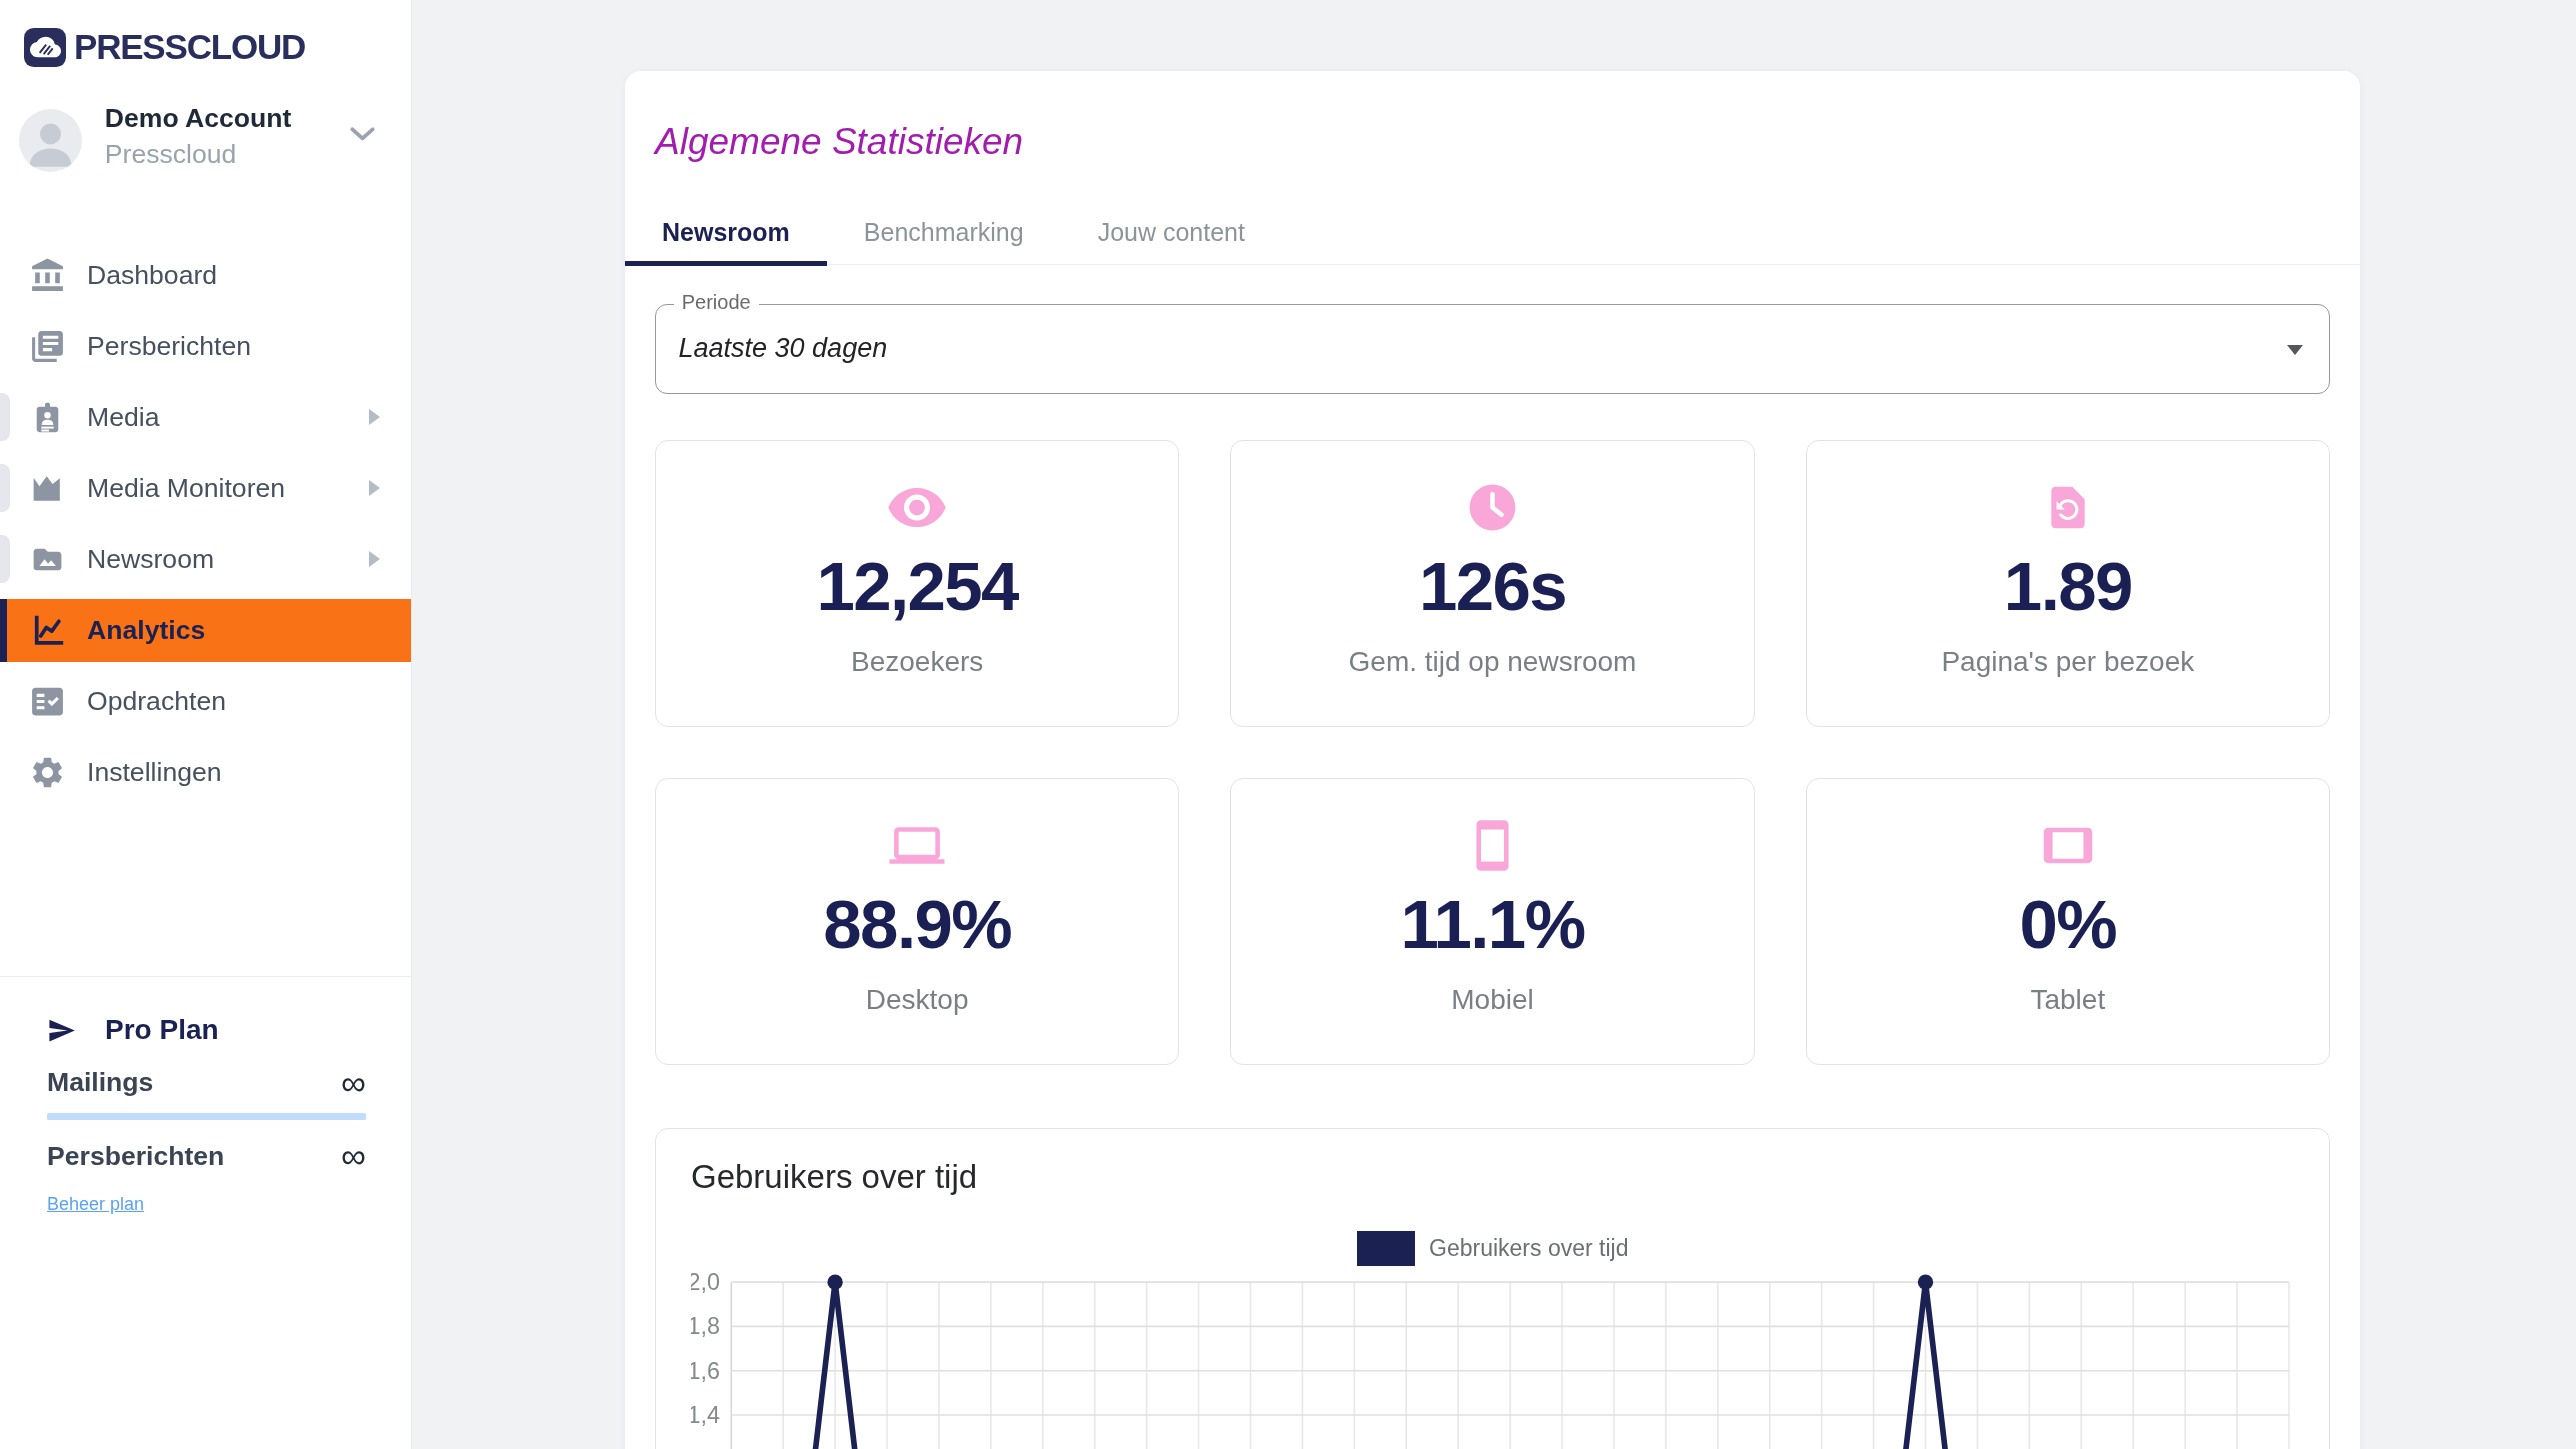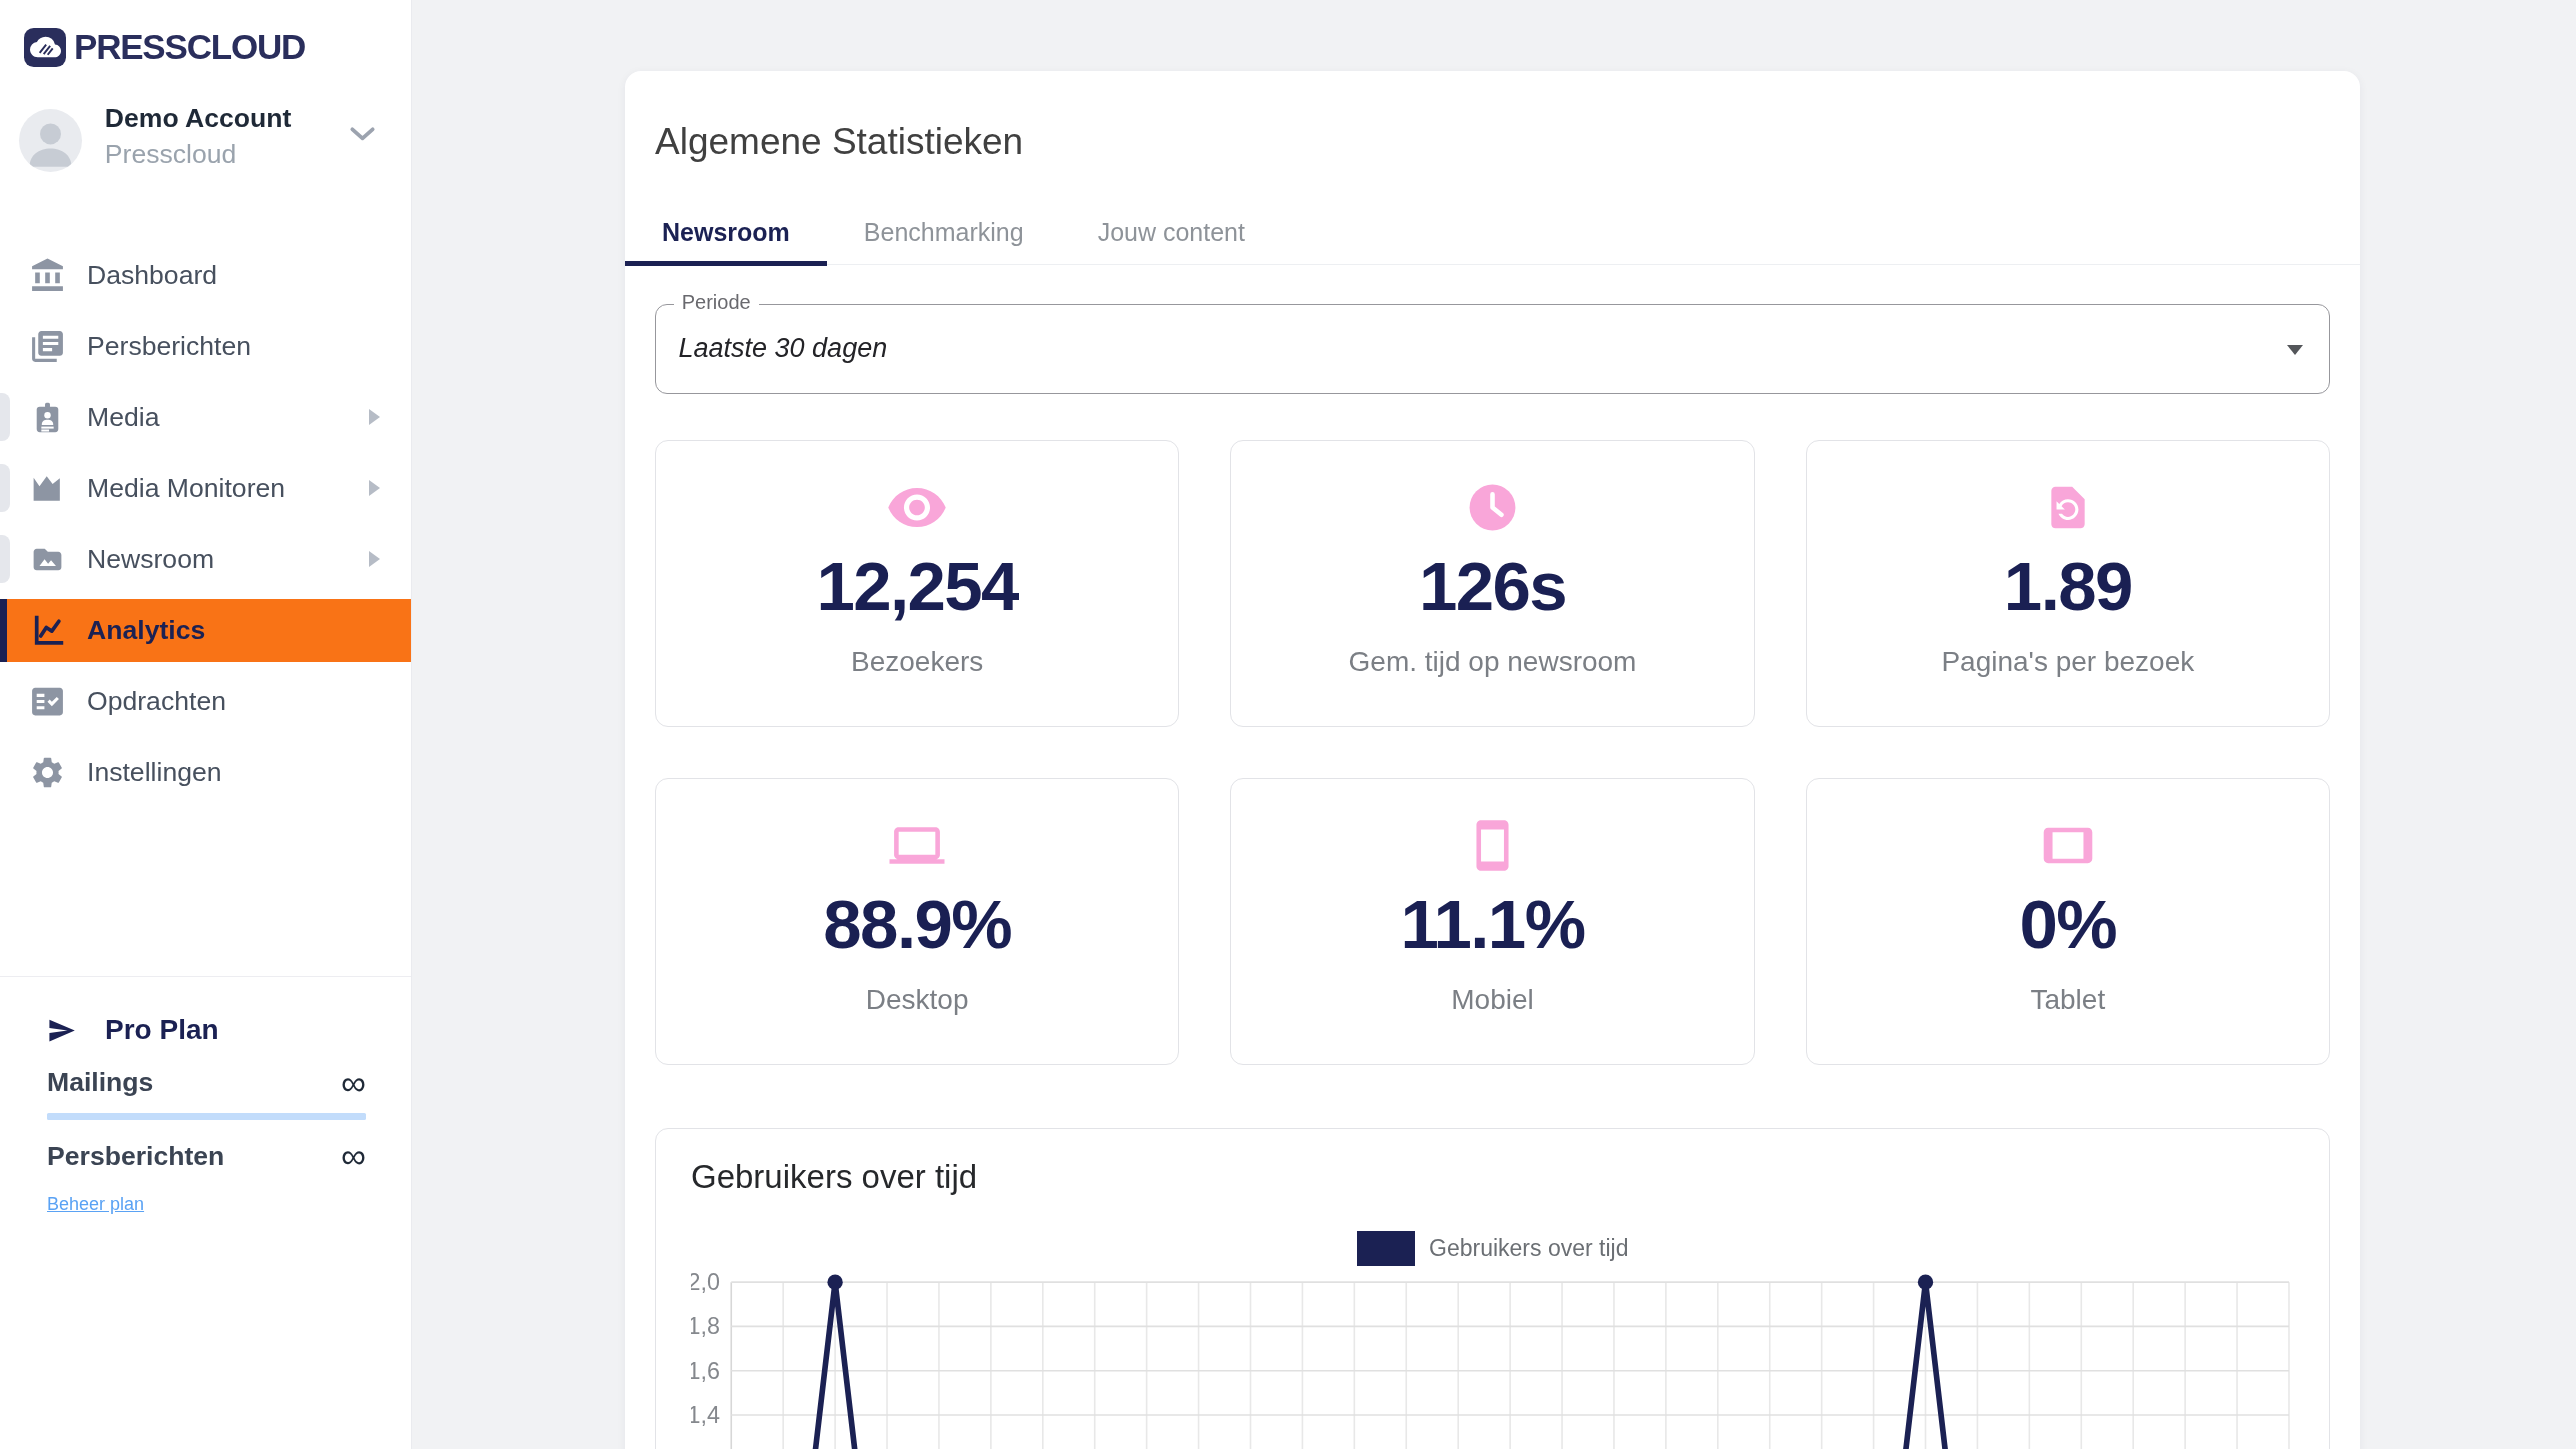--- a/index.html
+++ b/index.html
@@ -61,21 +61,21 @@
   .plan-row-label { font-size:26.6px; color:#3b4453;font-weight:bold; }
   .plan-row-value { font-size:35px; color:#1f2937; line-height:0.8; }
   .plan-bar { margin-top:14.5px; height:7.2px; background:#c2dcfb; border-radius:1.6px; width:100%; }
   .plan-link { display:inline-block; margin-top:22.5px; font-size:18px; color:#5aa2f4; text-decoration:underline; cursor:pointer; }
   
   .main { flex:1 1 auto; padding:71px 216px 0 213px; }
   .card {
     background:#fff; border-radius:16px; height:1932px;
     box-shadow:0 2.4px 9.7px rgba(30,35,60,0.06);
   }
-  .page-title { padding:50px 30px 0; font-size:37px; font-weight:500; color:#404040; }
+  .page-title { padding:50px 30px 0; font-size:37px; font-weight:500; color:#a21caf;font-style:italic; }
   .tabs { display:flex; margin-top:37px; border-bottom:1.6px solid #edeff2; }
   .tab {
     position:relative; height:64px; padding:0 37px; display:flex; align-items:center;
     font-size:25px; font-weight:500; color:#8e9399; cursor:pointer; min-width:153px; justify-content:center;
   }
   .tab.active { color:#1b2153; font-weight:700; }
   .tab.active::after {
     content:""; position:absolute; left:0; right:0; bottom:-1.6px; height:4.8px; background:#1b2153;
   }
   

